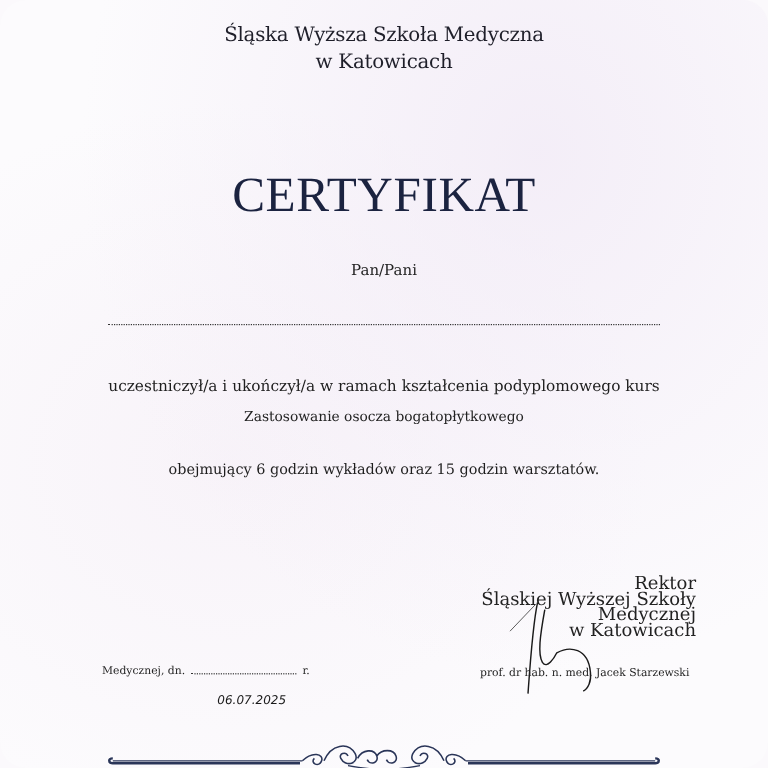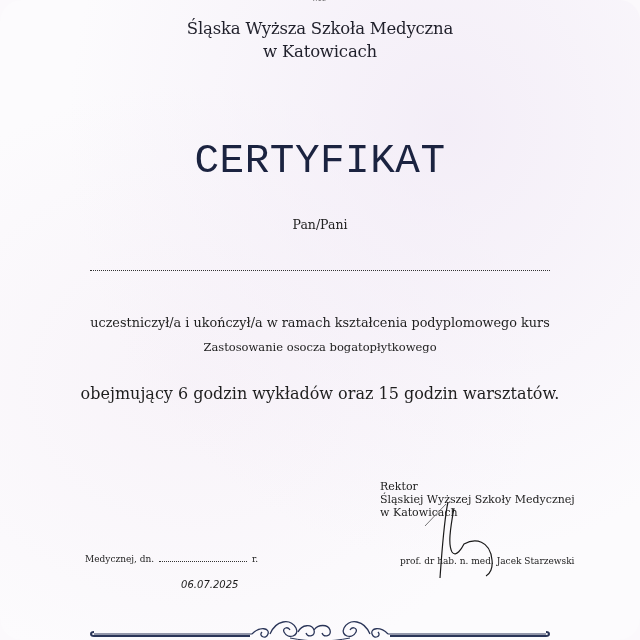--- a/index.html
+++ b/index.html
@@ -41,21 +41,21 @@
       letter-spacing: -0.2px;
     }
     .school-city {
       top: 42px;
       font-size: 16.5px;
       color: #1f1f2a;
       letter-spacing: -0.2px;
     }
     .title {
       top: 138px;
-      font-family: Liberation Mono, monospace;
+      font-family: Liberation Serif, serif;
       font-size: 41px;
       color: #1b2340;
       letter-spacing: 0.5px;
     }
     .salutation {
       top: 217px;
       font-size: 12.5px;
       color: #222;
     }
     .recipient-name {
@@ -79,27 +79,27 @@
       font-size: 12.8px;
       color: #1e1e1e;
     }
     .course-name {
       top: 340px;
       font-size: 11.5px;
       color: #222;
     }
     .hours-text {
       top: 384px;
-      font-size: 16px;
+      font-size: 12px;
       color: #1e1e1e;
     }
     .rector-block {
       top: 480px; left: 380px; width: 200px;
-      text-align: left;
-      font-size: 11px;
+      text-align: right;
+      font-size: 15px;
       color: #222;
       line-height: 13px;
     }
     .rector-name {
       top: 556px; left: 400px; width: 200px;
       font-size: 9px;
       color: #222;
       white-space: nowrap;
     }
     .signature {

